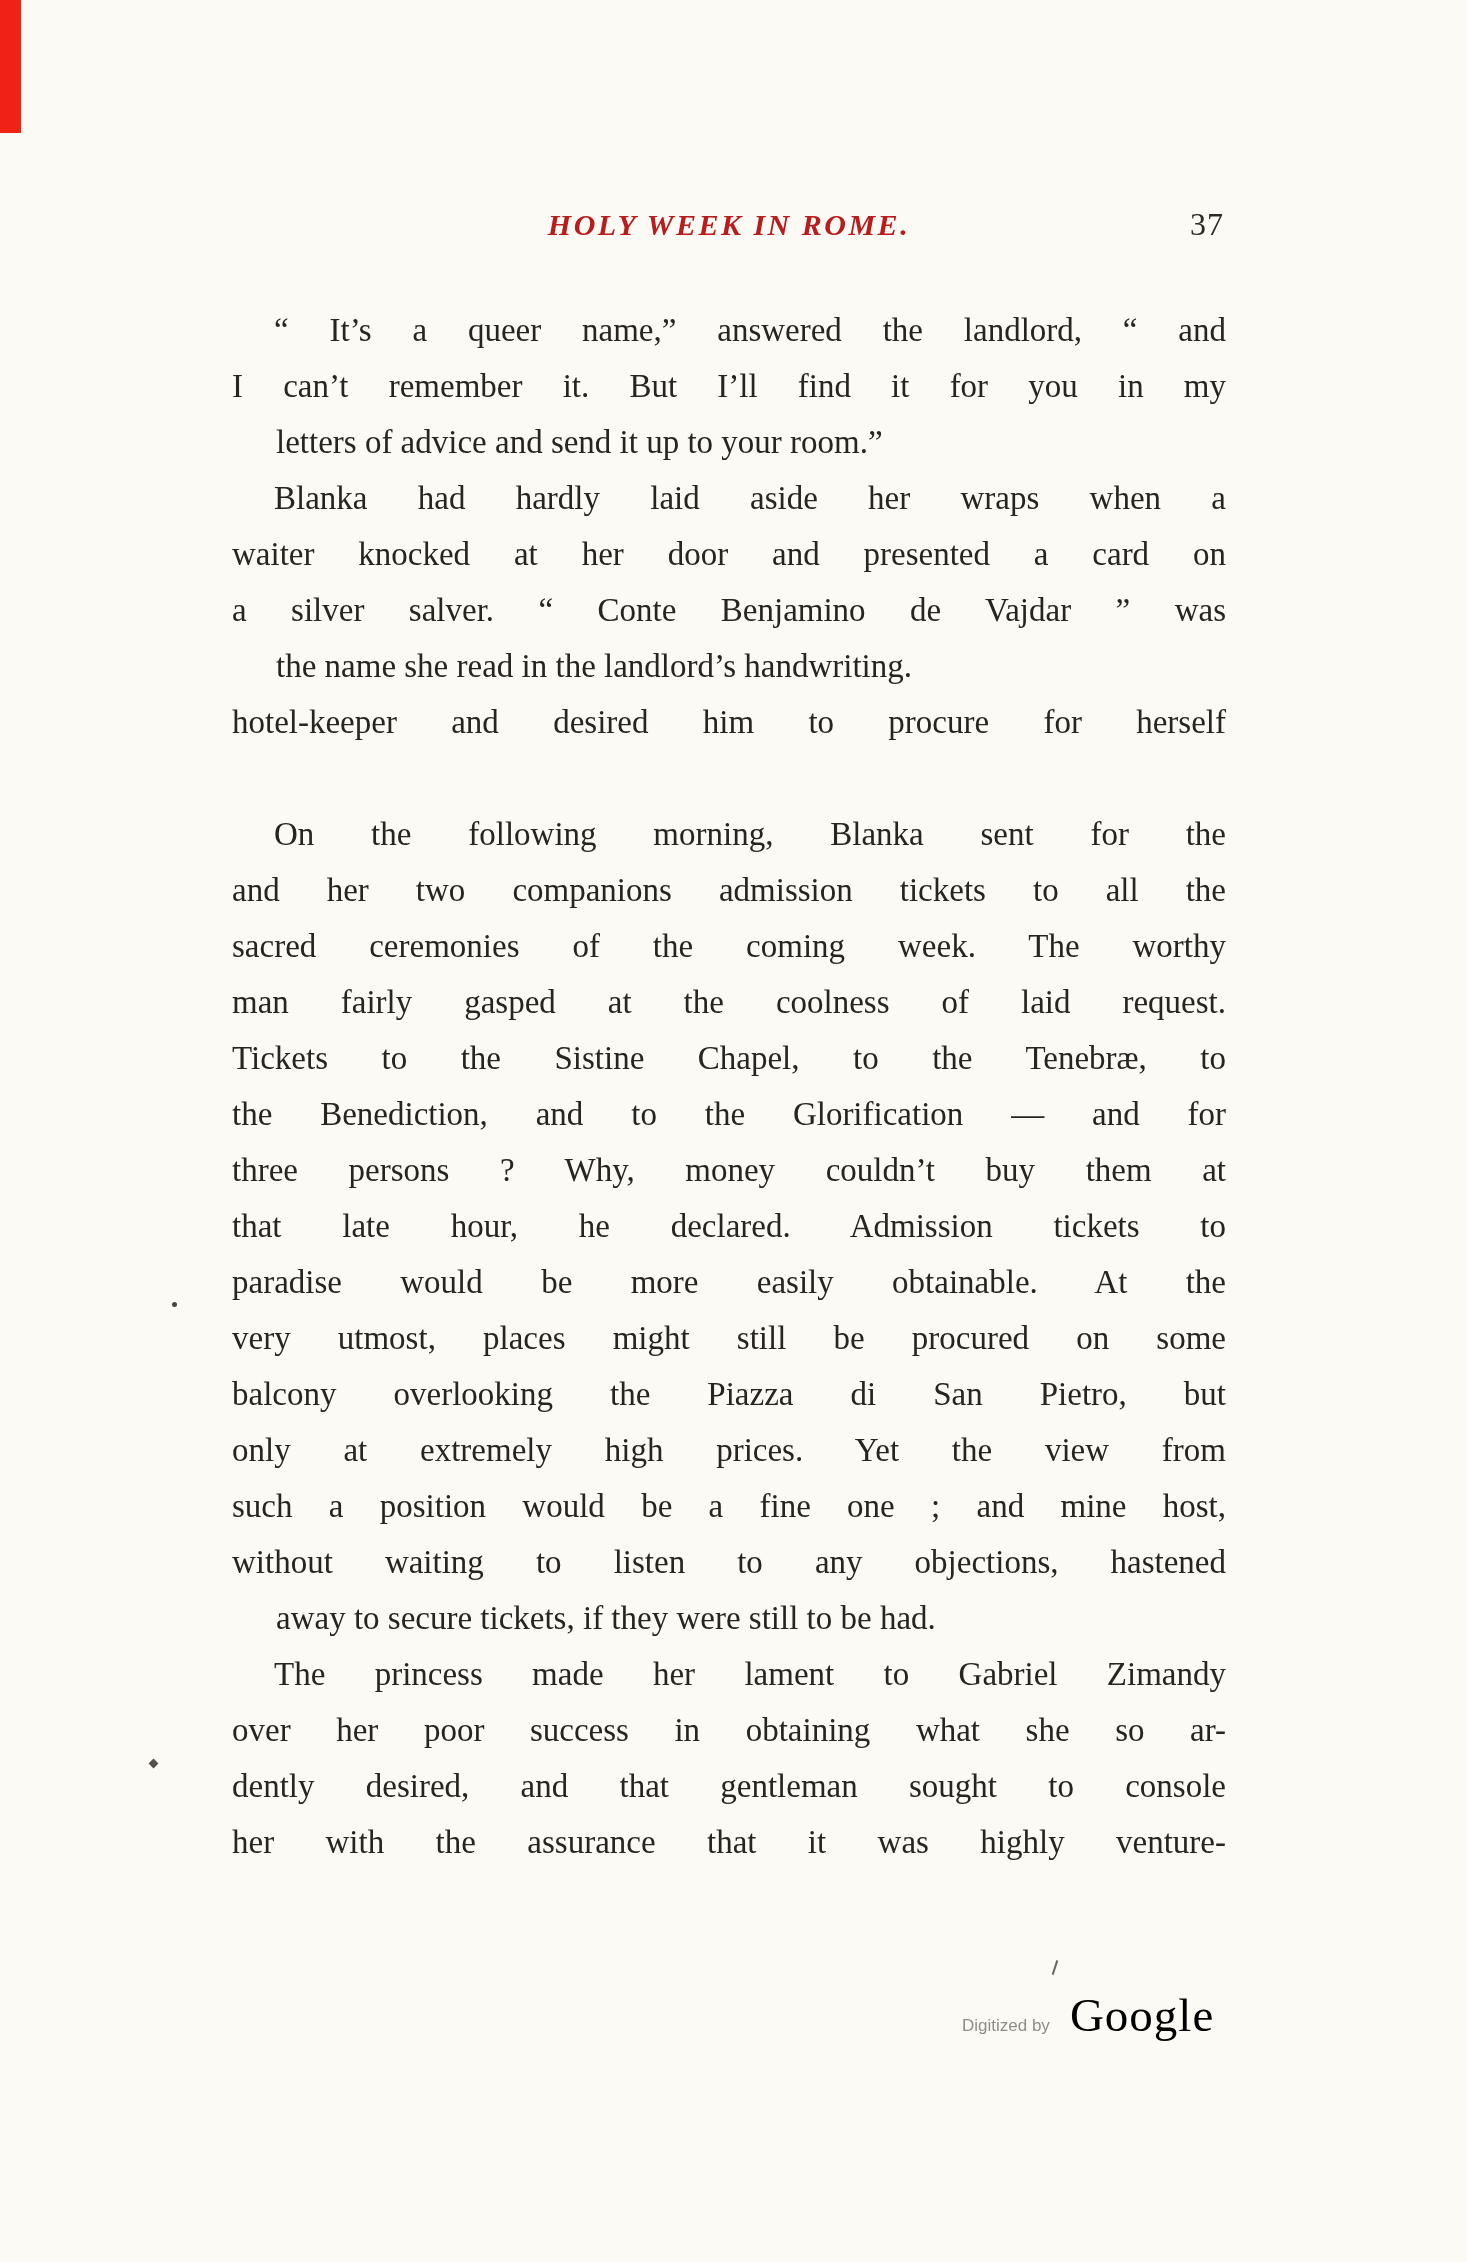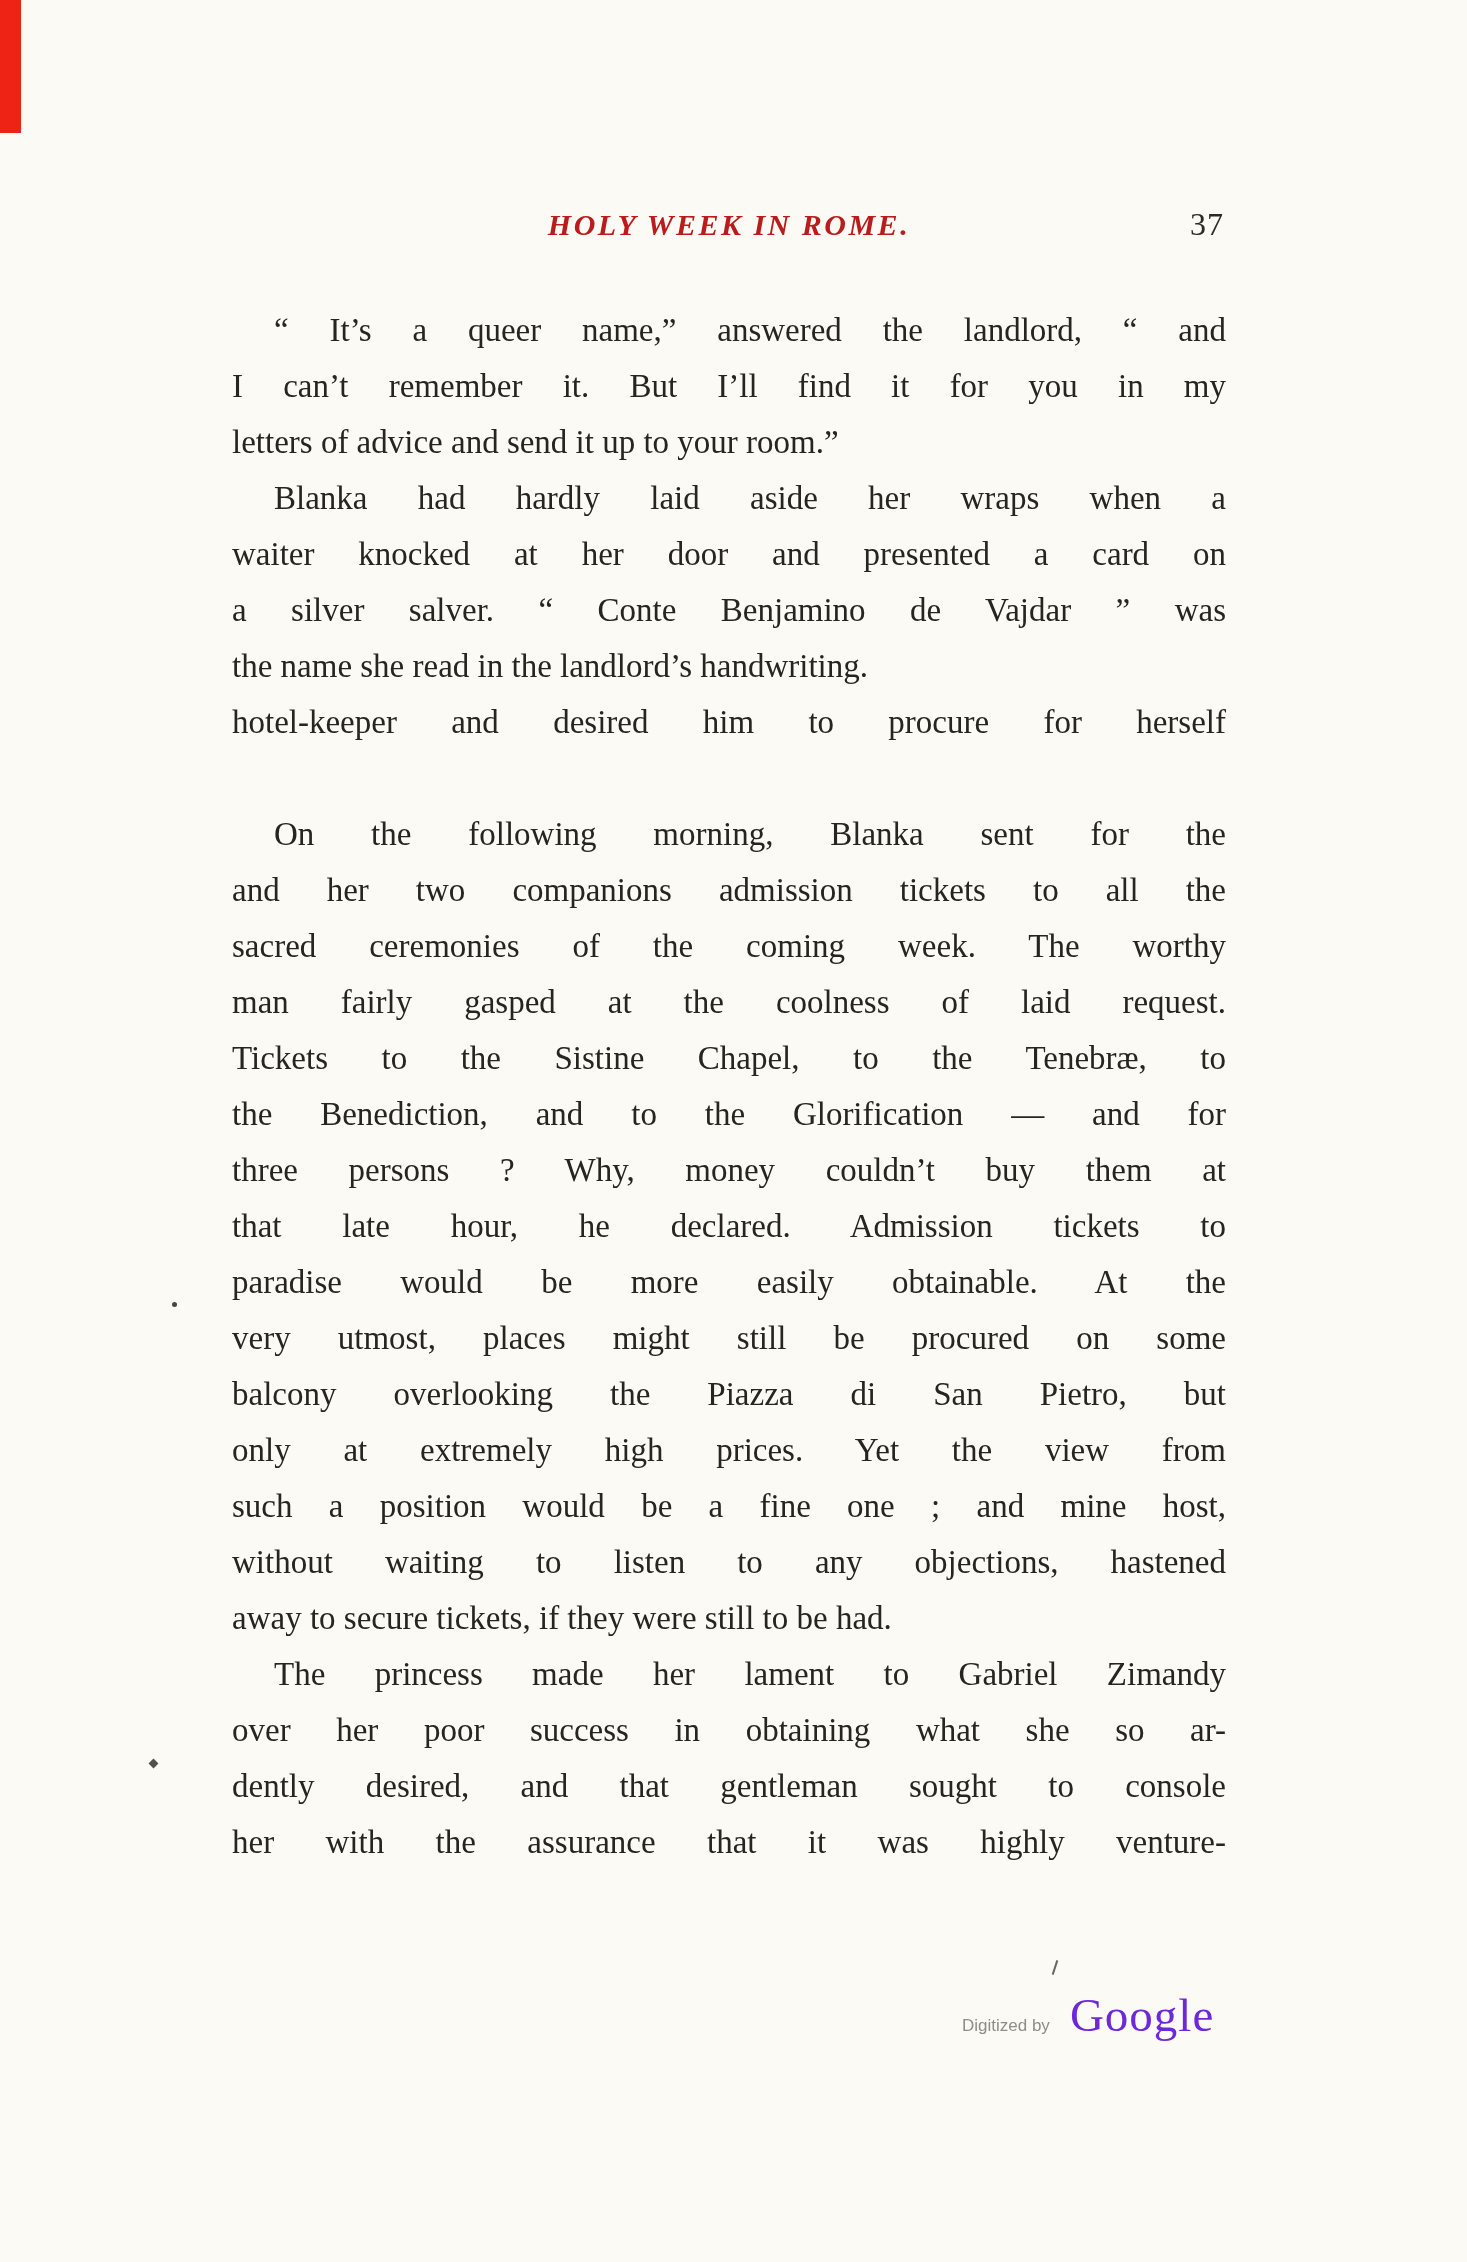--- a/index.html
+++ b/index.html
@@ -59,21 +59,21 @@
     margin-top: 46px;
     font-size: 33px;
     line-height: 56px;
   }
   .line {
     text-align: justify;
     text-justify: inter-word;
     text-align-last: justify;
   }
   .line.para-start { text-indent: 42px; }
-  .line.para-end   { text-align-last: left; }
+  .line.para-end   { text-align-last: left; margin-left: 44px; }
   .line.section-gap { margin-top: 56px; }
 
   .speck-dot {
     position: absolute;
     left: 172px;
     top: 1302px;
     width: 5px;
     height: 5px;
     background: #4a463e;
     border-radius: 50%;
@@ -106,21 +106,21 @@
     gap: 20px;
   }
   .digitized {
     font-family: "Liberation Sans", sans-serif;
     font-size: 17px;
     color: #8f8d86;
   }
   .google {
     font-family: "Liberation Serif", serif;
     font-size: 47px;
-    color: #6d28d9;
+    color: #000000;
     letter-spacing: 1px;
   }
 </style>
 </head>
 <body>
 
 <div class="red-strip"></div>
 
 <div class="text-block">
 

